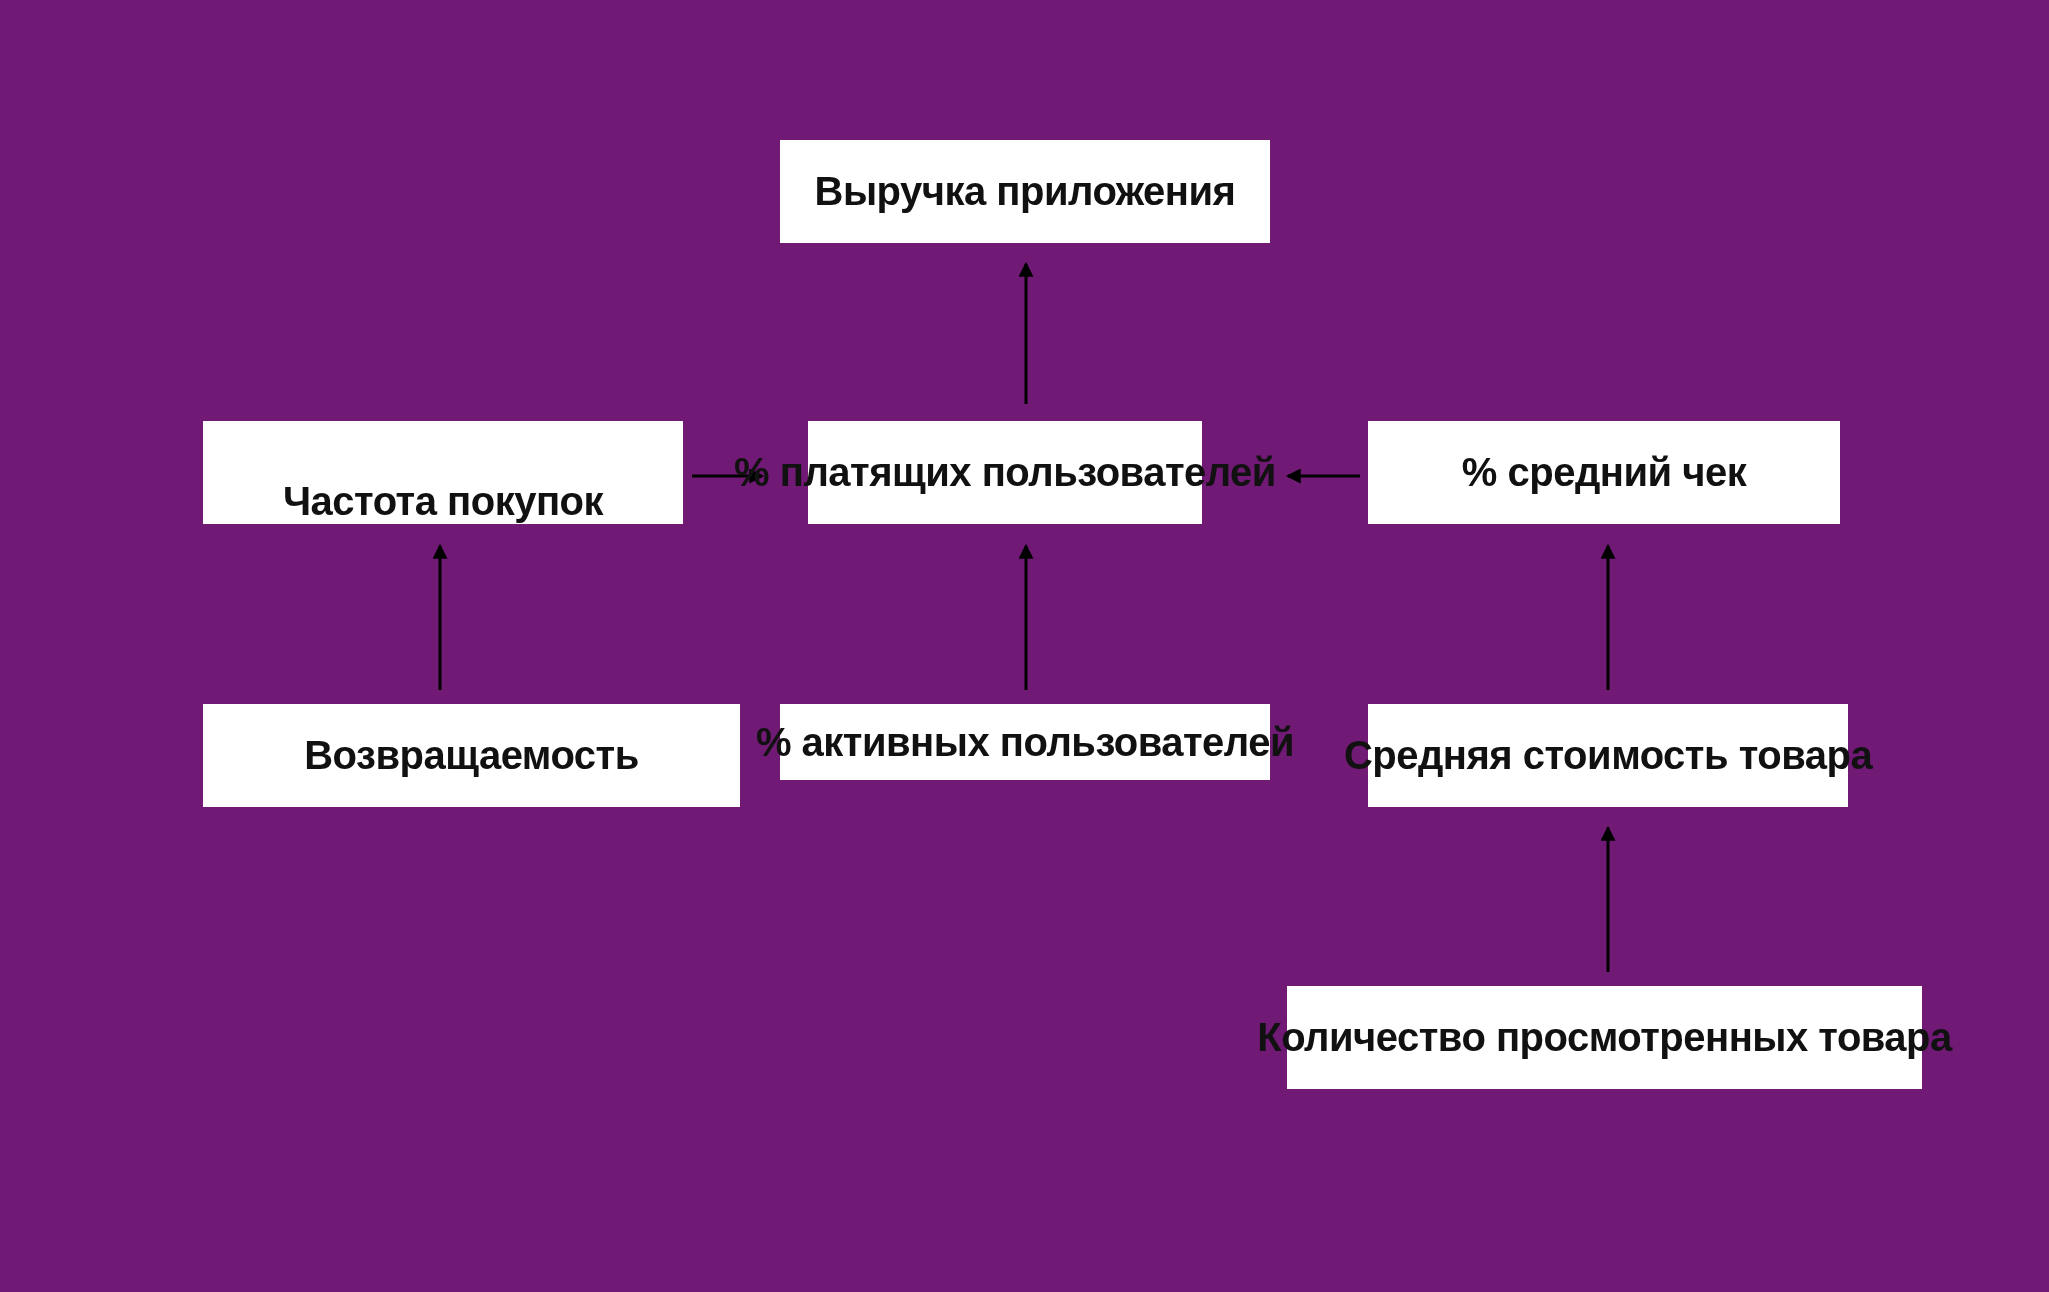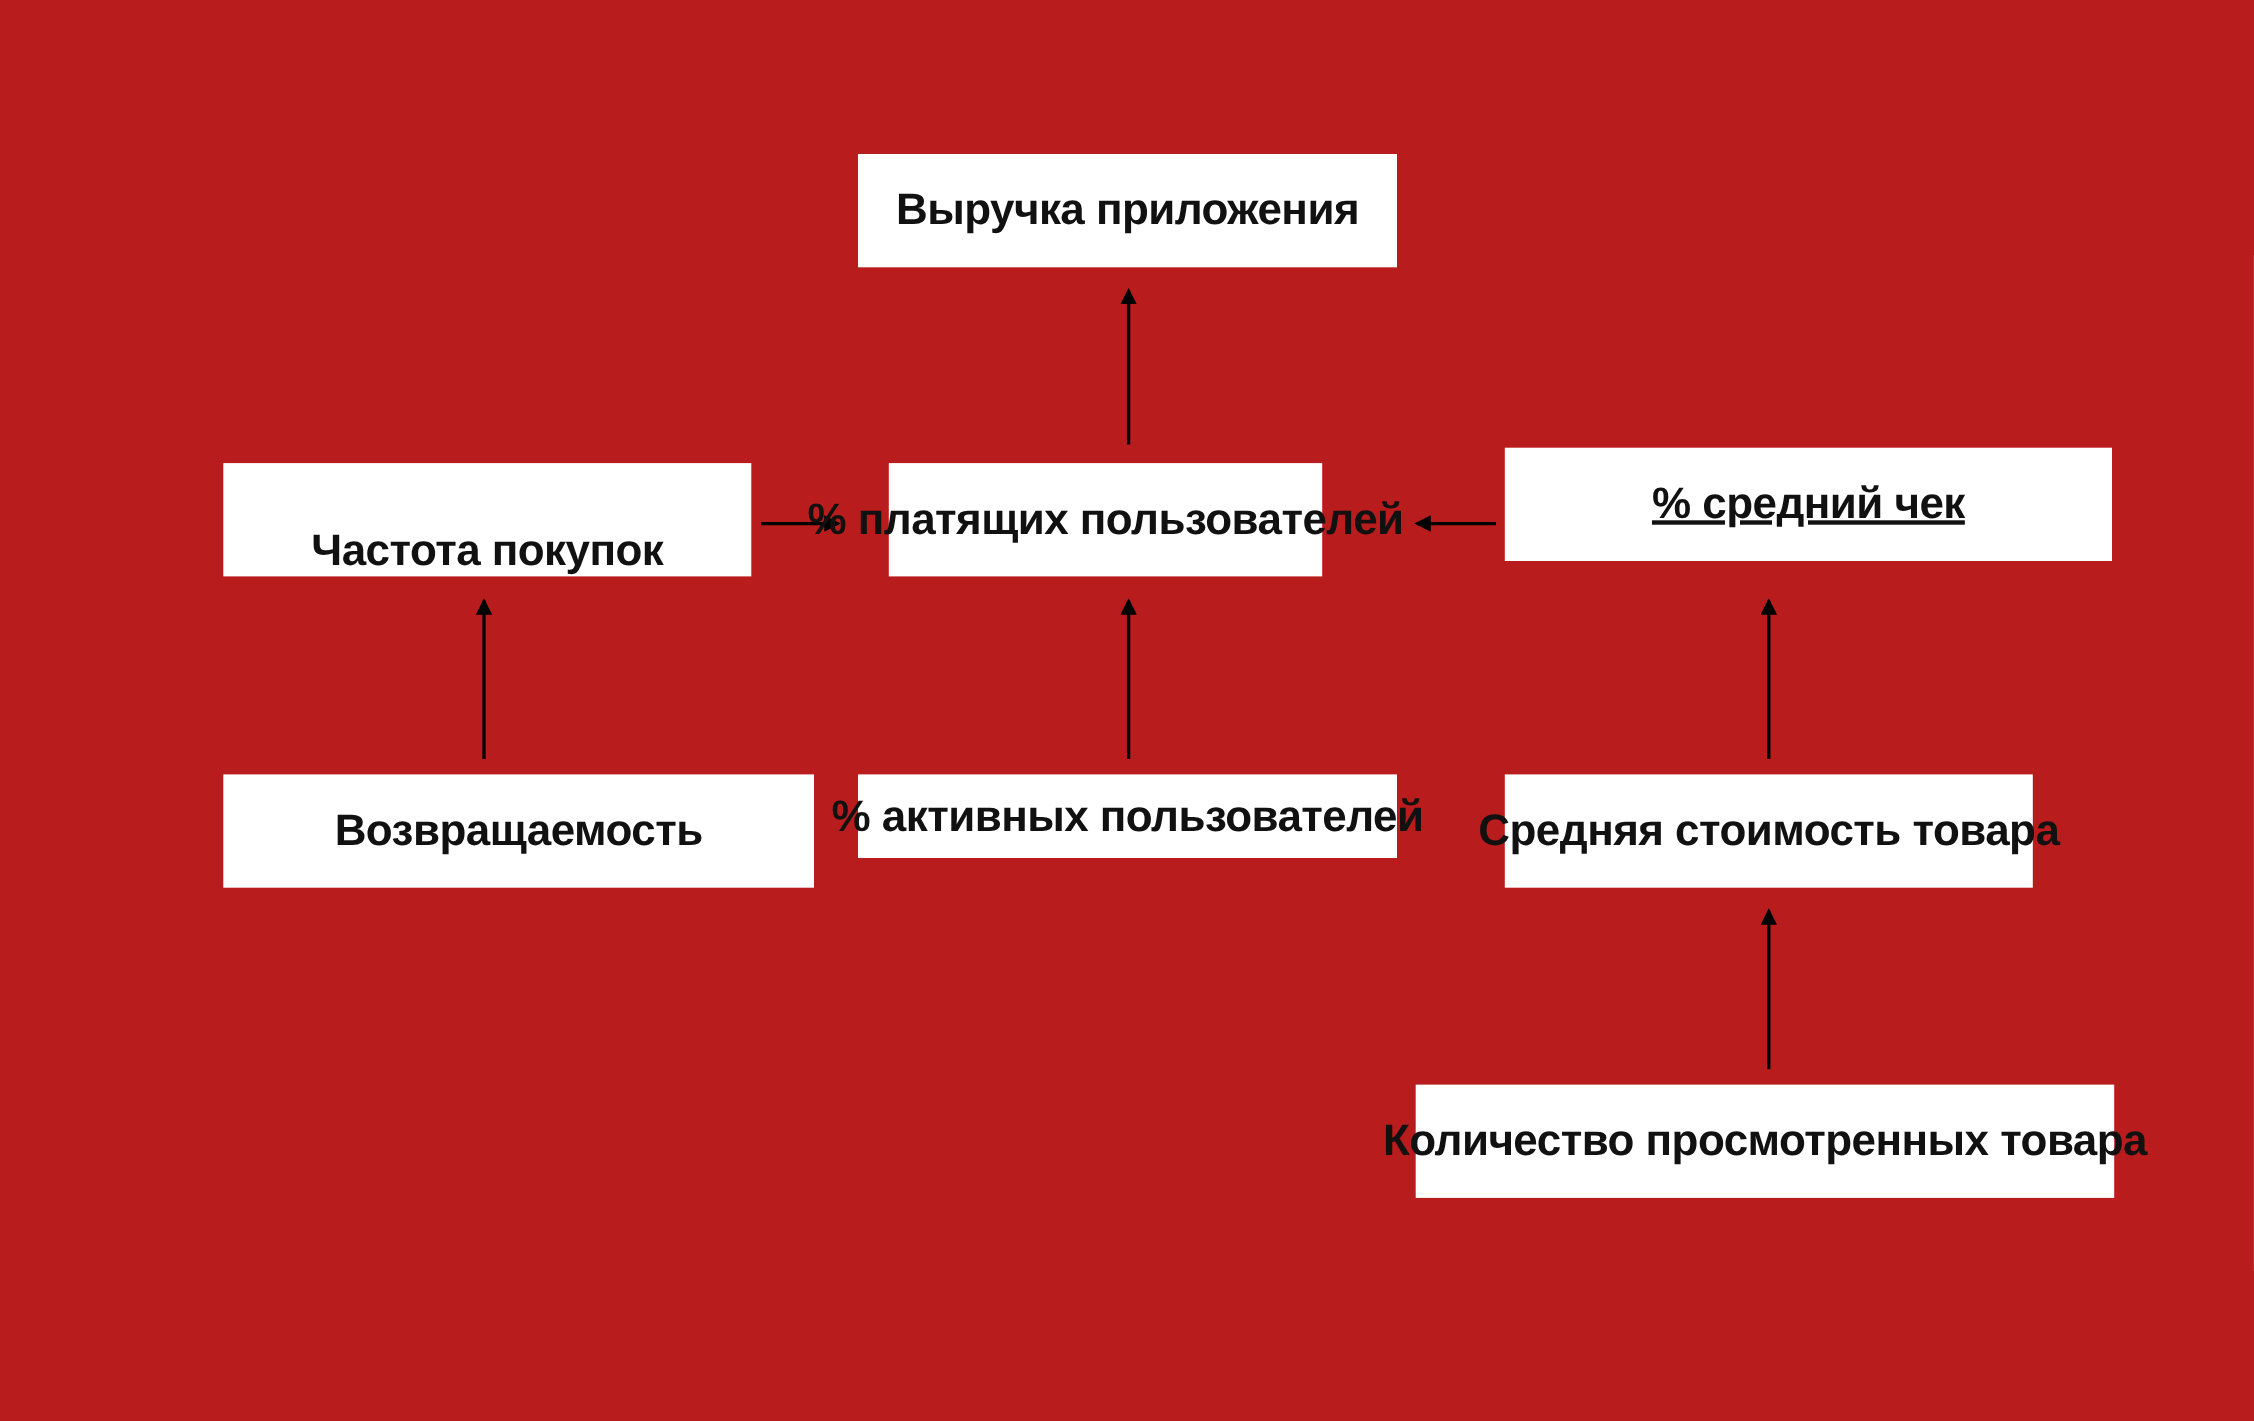--- a/index.html
+++ b/index.html
@@ -4,21 +4,21 @@
 <title>Metrics tree</title>
 <style>
   html, body {
     margin: 0;
     padding: 0;
   }
   .canvas {
     position: relative;
     width: 2049px;
     height: 1292px;
-    background: #b91c1c;
+    background: #701a75;
     font-family: "Liberation Sans", "DejaVu Sans", sans-serif;
     overflow: hidden;
   }
   .node {
     position: absolute;
     background: #ffffff;
     display: flex;
     align-items: center;
     justify-content: center;
     text-align: center;
@@ -38,21 +38,21 @@
   }
   .arrows-layer line {
     stroke: #000000;
     stroke-width: 3;
   }
 
   
   .n-revenue          { left: 780px;  top: 140px; width: 490px; height: 103px; }
   .n-frequency        { left: 203px;  top: 421px; width: 480px; height: 103px; align-items: flex-end; }
   .n-paying-users     { left: 808px;  top: 421px; width: 394px; height: 103px; }
-  .n-avg-check        { left: 1368px; top: 407px; width: 552px; height: 103px; text-decoration: underline; }
+  .n-avg-check        { left: 1368px; top: 421px; width: 472px; height: 103px; }
   .n-retention        { left: 203px;  top: 704px; width: 537px; height: 103px; }
   .n-active-users     { left: 780px;  top: 704px; width: 490px; height: 76px; }
   .n-avg-item-price   { left: 1368px; top: 704px; width: 480px; height: 103px; }
   .n-viewed-items     { left: 1287px; top: 986px; width: 635px; height: 103px; }
 </style>
 </head>
 <body>
 
 <div class="canvas">
 

